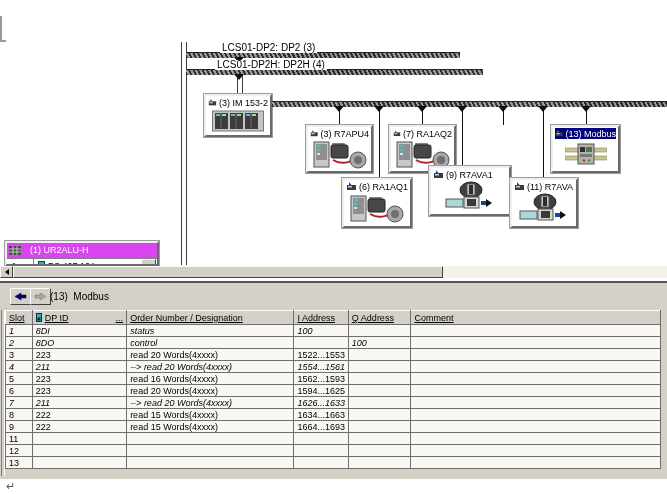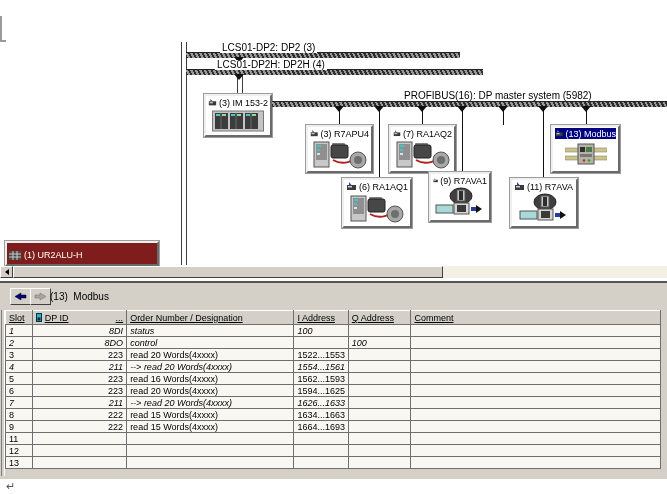--- a/index.html
+++ b/index.html
@@ -22,22 +22,22 @@
        border-color:#efefef #6a6a6a #6a6a6a #efefef;box-shadow:0 0 0 1px #9c9c9c;
        padding:1px 2px;box-sizing:border-box;overflow:hidden;}
   .dev-title{display:flex;align-items:center;gap:2px;height:11px;font-size:9px;
              line-height:10px;white-space:nowrap;overflow:hidden;}
   .dev-title.selected{background:#000080;color:#fff;}
   .dev-body{display:flex;align-items:center;justify-content:center;height:calc(100% - 12px);}
   
   .rackwin{position:absolute;left:5px;top:241px;width:154px;height:25px;overflow:hidden;
            background:#fff;border:2px solid;border-color:#f0f0f0 #6a6a6a #6a6a6a #f0f0f0;
            box-shadow:0 0 0 1px #9c9c9c;box-sizing:border-box;}
-  .rackwin-title{height:24px;background:#7f1d1d;color:#fff;font-size:9px;line-height:11px;
-                 display:flex;align-items:center;gap:3px;padding:0 2px;white-space:nowrap;}
+  .rackwin-title{height:15px;background:#d946ef;color:#fff;font-size:9px;line-height:11px;
+                 display:flex;align-items:center;gap:9px;padding:0 2px;white-space:nowrap;}
   .rackwin-row{display:flex;align-items:center;height:13px;font-size:9px;border-top:1px solid #808080;}
   .rack-slot{width:22px;padding-left:4px;border-right:1px solid #808080;height:100%;
              display:flex;align-items:center;font-style:italic;}
   .rack-mod{display:flex;align-items:center;gap:3px;padding-left:4px;flex:1;white-space:nowrap;overflow:hidden;}
   .upbtn{width:13px;height:11px;background:#d4d0c8;border:1px solid;margin-right:1px;
          border-color:#fff #404040 #404040 #fff;display:flex;align-items:center;justify-content:center;}
   .tri-up{width:0;height:0;border-left:3px solid transparent;border-right:3px solid transparent;
           border-bottom:4px solid #000;}
   
   .hscroll{position:absolute;left:0;top:266px;width:667px;height:12px;background:#f3f1e6;}
@@ -60,21 +60,21 @@
              background:#d4d0c8;border:1px solid;border-color:#fff #6f6f6f #6f6f6f #fff;
              white-space:nowrap;overflow:hidden;text-decoration:underline;}
   .dtable td{height:11px;font-size:9px;padding:0 3px;background:#f8f7f2;
              border:1px solid #6f6f6f;white-space:nowrap;overflow:hidden;}
   .c-slot{width:26px;}
   .c-dpid{width:92px;}
   .c-order{width:163px;}
   .c-i{width:53px;margin-left:44px;}
   .c-q{width:61px;}
   .c-comment{width:243px;}
-  td.c-dpid{text-align:right;}
+  td.c-dpid{text-align:left;}
   tr.it td{font-style:italic;}
   .dpidflex{display:flex;align-items:center;gap:3px;}
   .dpidflex .dots{margin-left:auto;}
   .lbevel{position:absolute;left:1px;top:27px;width:2px;height:166px;
           border-left:1px solid #808080;border-right:1px solid #fff;}
   .return-mark{position:absolute;left:6px;top:480px;font-size:11px;color:#555;}
   svg{display:block;}
 </style>
 </head>
 <body>
@@ -118,21 +118,20 @@
         <rect x="25" y="4" width="4" height="2" fill="#9ad8a0"></rect>
         <rect x="40" y="4" width="4" height="2" fill="#9ad8a0"></rect>
         <line x1="9" y1="3" x2="9" y2="19" stroke="#6a6a6a"></line>
         <line x1="24" y1="3" x2="24" y2="19" stroke="#6a6a6a"></line>
         <line x1="39" y1="3" x2="39" y2="19" stroke="#6a6a6a"></line>
       </svg>
     </div>
   </div>
 
   <div class="bus" style="left:272px;top:101px;width:395px;"></div>
-  <div class="bus-label" style="left:402px;top:91px;">PROFIBUS(16): DP master system (5982)</div>
 
   <div class="tap" style="left:334px;top:106px;"></div>
   <div class="tap" style="left:374px;top:106px;"></div>
   <div class="tap" style="left:417px;top:106px;"></div>
   <div class="tap" style="left:457px;top:106px;"></div>
   <div class="tap" style="left:498px;top:106px;"></div>
   <div class="tap" style="left:538px;top:106px;"></div>
   <div class="tap" style="left:581px;top:106px;"></div>
   <div class="drop" style="left:339px;top:106px;height:19px;"></div>
   <div class="drop" style="left:422px;top:106px;height:19px;"></div>
@@ -234,21 +233,21 @@
         <rect x="4" y="14" width="3" height="2" fill="#e0e0e0"></rect>
         <rect x="19" y="4" width="13" height="4" rx="1" fill="#808080"></rect>
         <rect x="18" y="6" width="17" height="13" rx="2" fill="#474747" stroke="#222"></rect>
         <path d="M20 21 Q30 27 42 20" stroke="#b02020" stroke-width="2" fill="none"></path>
         <circle cx="45" cy="21" r="8" fill="#a8a8a8" stroke="#555"></circle>
         <circle cx="45" cy="21" r="4" fill="#6e6e6e"></circle>
       </svg>
     </div>
   </div>
 
-  <div class="dev" style="left:429px;top:172px;width:62px;height:50px;">
+  <div class="dev" style="left:429px;top:166px;width:82px;height:50px;">
     <div class="dev-title">
       <svg width="11" height="9" viewBox="0 0 11 9">
           <path d="M0 3 L3 3 L3 0 L5.5 3 Z" fill="#2244cc"></path>
           <rect x="1" y="3" width="9" height="5" fill="#3a3a3a"></rect>
           <rect x="2" y="4" width="4" height="1.5" fill="#d0d0d0"></rect>
         </svg>
       <span>(9) R7AVA1</span>
     </div>
     <div class="dev-body">
       <svg width="50" height="30" viewBox="0 0 50 30">

